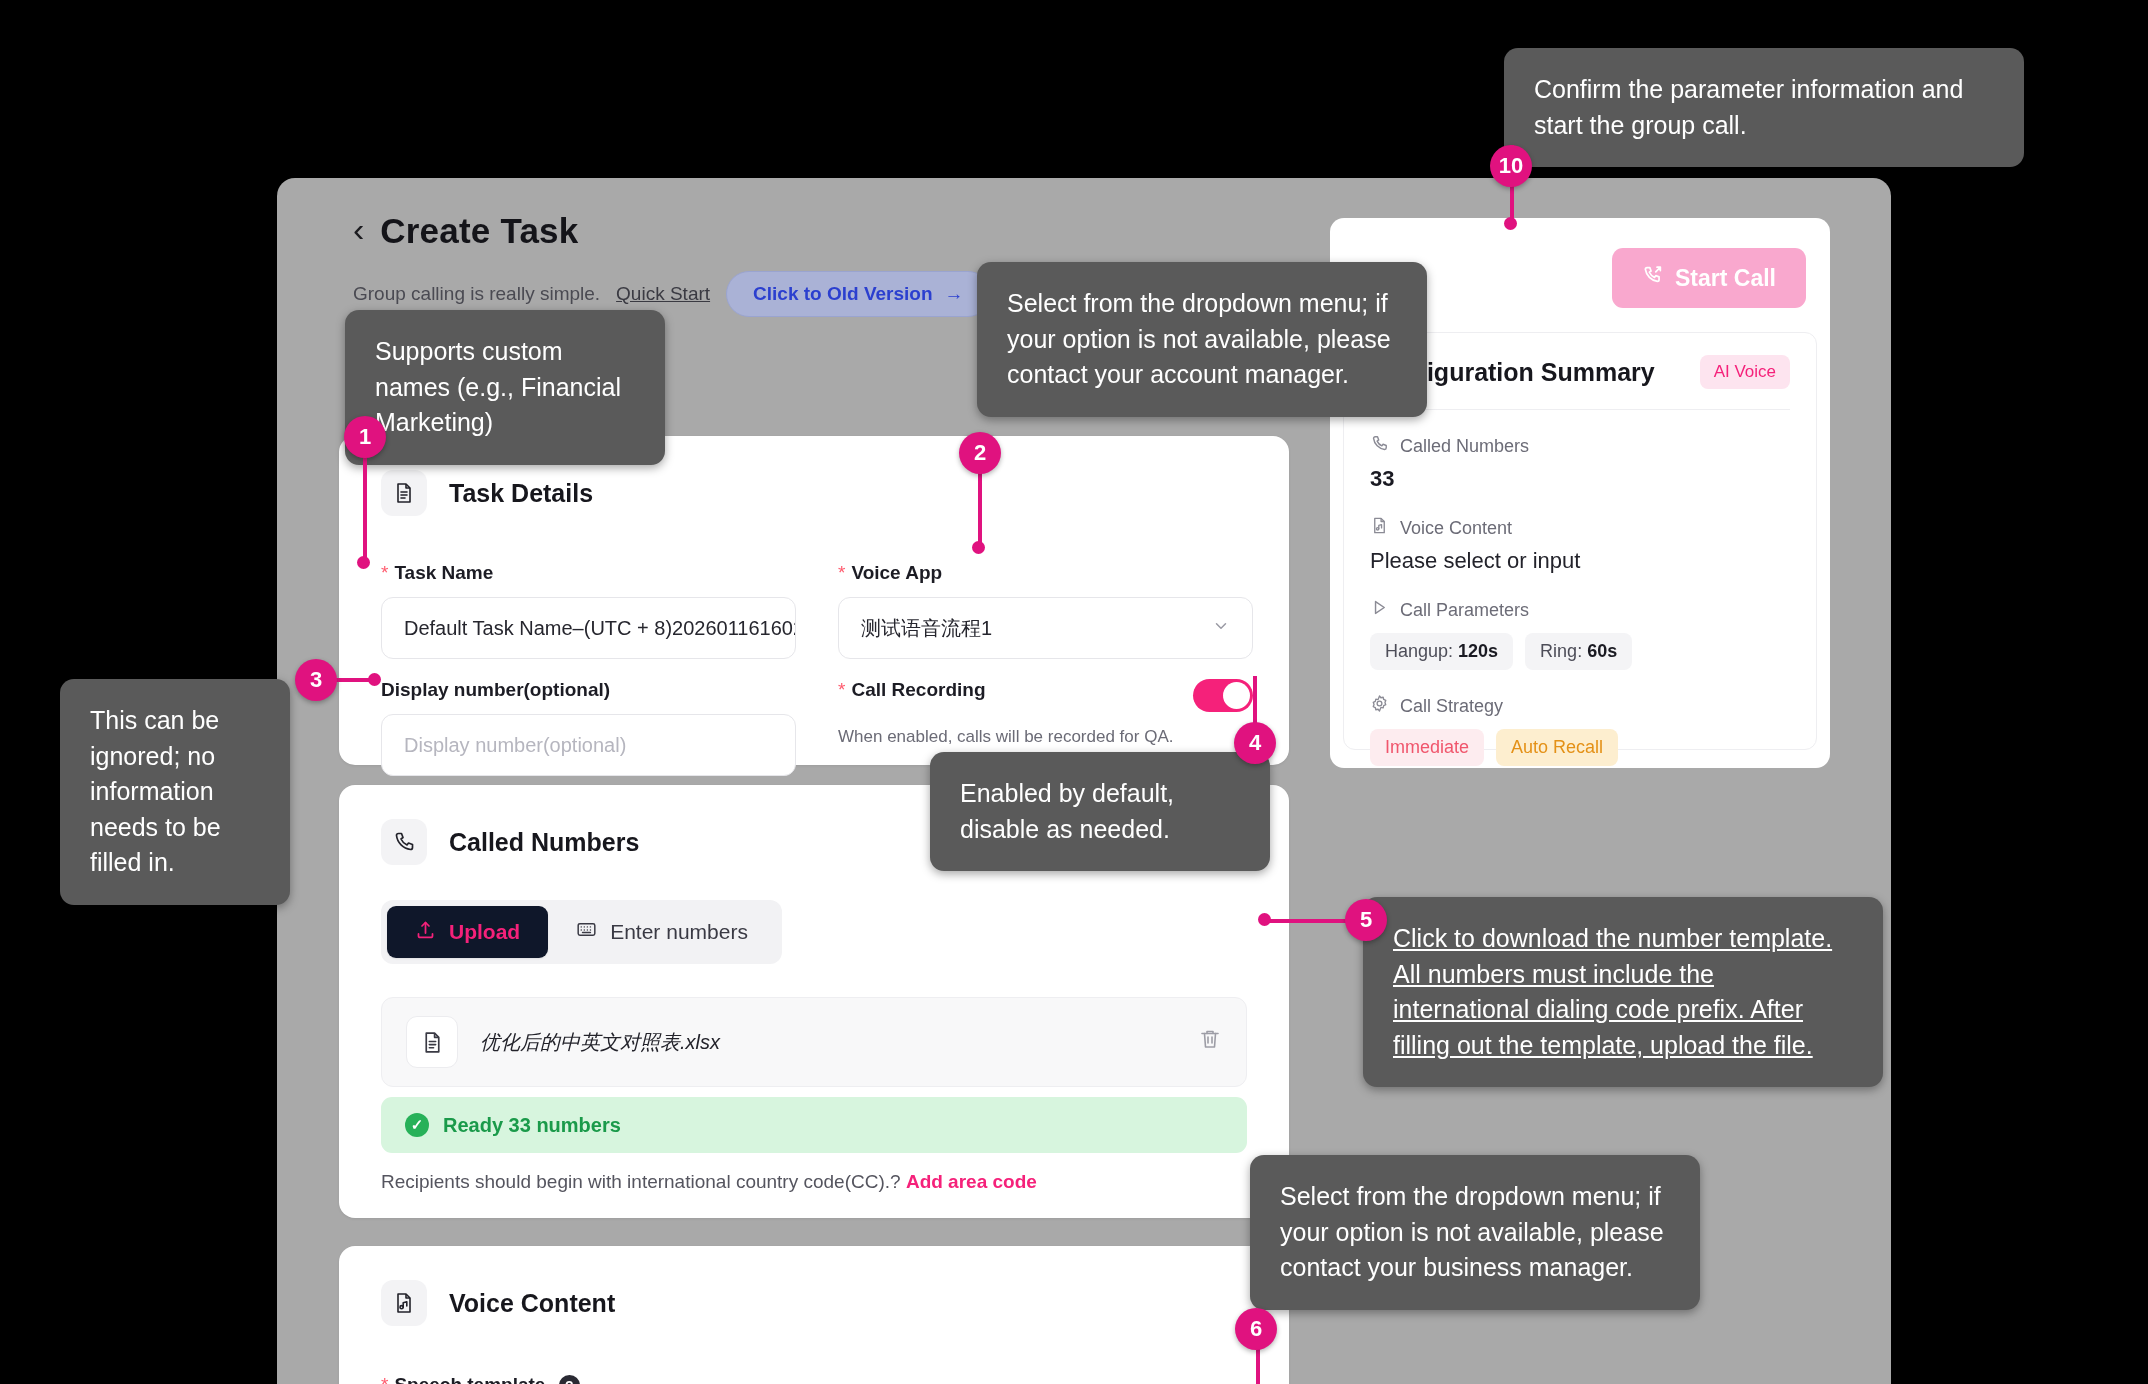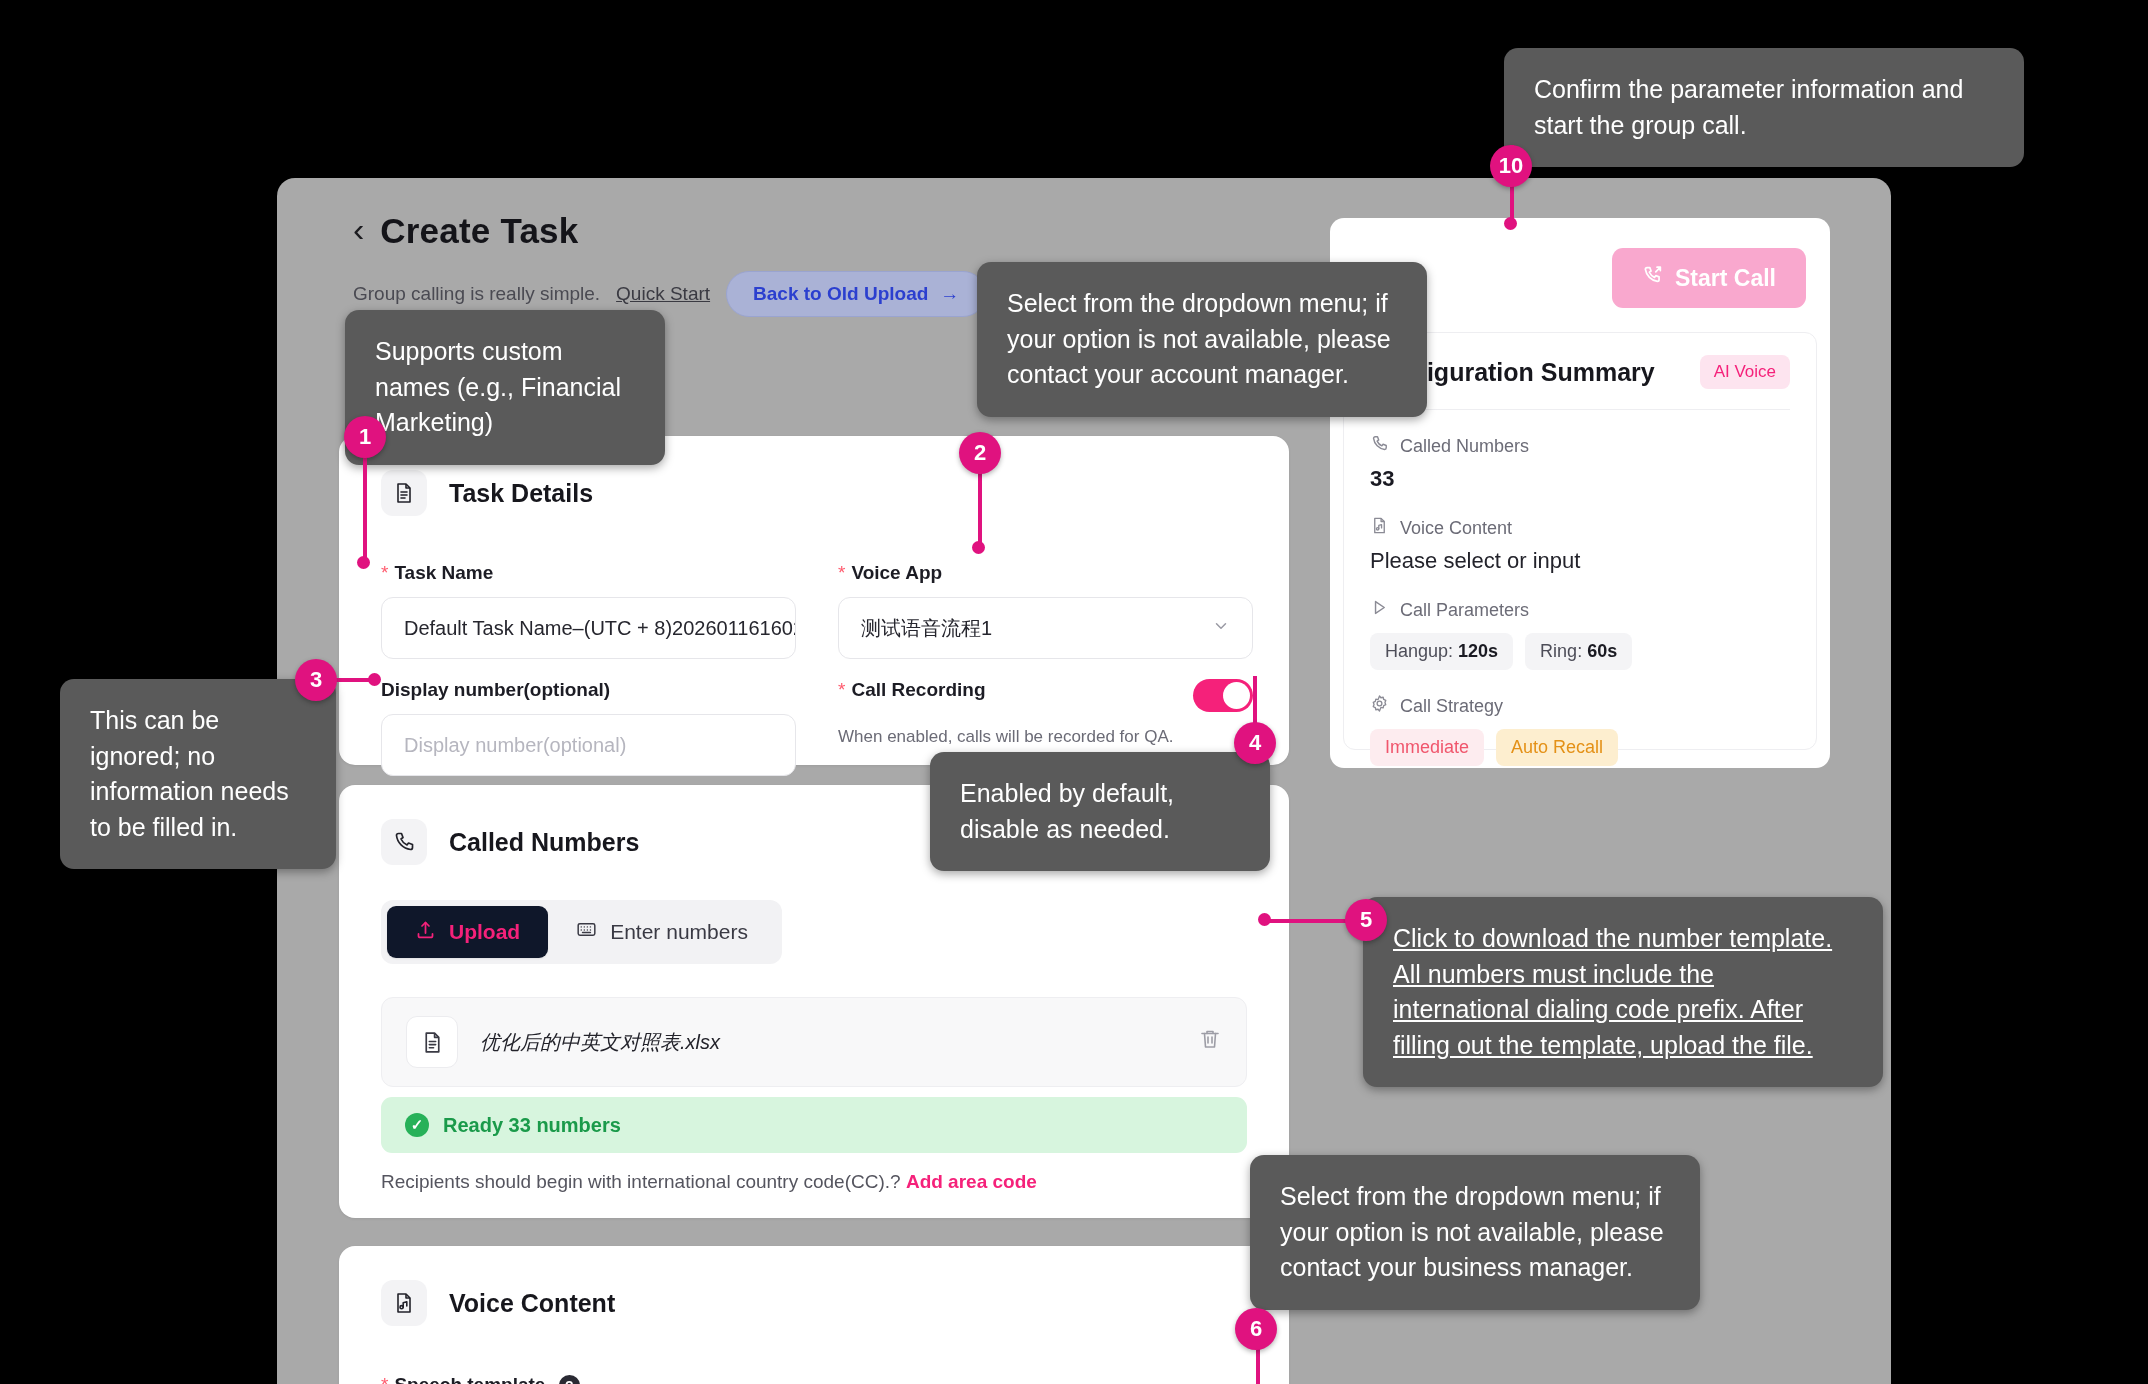--- a/index.html
+++ b/index.html
@@ -207,21 +207,21 @@
 
     <div class="app-header">
       <div class="title-row">
         <span class="back-chevron">‹</span>
         <span class="page-title">Create Task</span>
       </div>
       <div class="sub-row">
         <span class="sub-text">Group calling is really simple.</span>
         <span class="quick-start">Quick Start</span>
         <span class="old-version-btn">
-          <span>Back to Old Upload</span>
+          <span>Click to Old Version</span>
           <span class="arrow">→</span>
         </span>
       </div>
     </div>
 
   </div>
 
   <div class="tabs-strip">
     <div class="tab">
       <span class="sparkle">
@@ -453,21 +453,21 @@
   <div class="callout" style="left:345px; top:310px; width:320px;">Supports custom names (e.g., Financial Marketing)</div>
   <div class="leader v" style="left:363px; top:440px; height:123px;"></div>
   <div class="dot" style="left:357px; top:556px;"></div>
   <div class="badge" style="left:344px; top:416px;">1</div>
 
   <div class="callout" style="left:977px; top:262px; width:450px;">Select from the dropdown menu; if your option is not available, please contact your account manager.</div>
   <div class="leader v" style="left:978px; top:440px; height:108px;"></div>
   <div class="dot" style="left:972px; top:541px;"></div>
   <div class="badge" style="left:959px; top:432px;">2</div>
 
-  <div class="callout" style="left:60px; top:679px; width:276px;">This can be ignored; no information needs to be filled in.</div>
+  <div class="callout" style="left:60px; top:679px; width:230px;">This can be ignored; no information needs to be filled in.</div>
   <div class="leader h" style="left:320px; top:678px; width:60px;"></div>
   <div class="dot" style="left:368px; top:673px;"></div>
   <div class="badge" style="left:295px; top:659px;">3</div>
 
   <div class="callout" style="left:930px; top:752px; width:340px;">Enabled by default, disable as needed.</div>
   <div class="leader v" style="left:1253px; top:676px; height:56px;"></div>
   <div class="badge" style="left:1234px; top:722px;">4</div>
 
   <div class="callout" style="left:1363px; top:897px; width:520px;text-decoration:underline;">Click to download the number template. All numbers must include the international dialing code prefix. After filling out the template, upload the file.</div>
   <div class="leader h" style="left:1264px; top:919px; width:110px;"></div>

